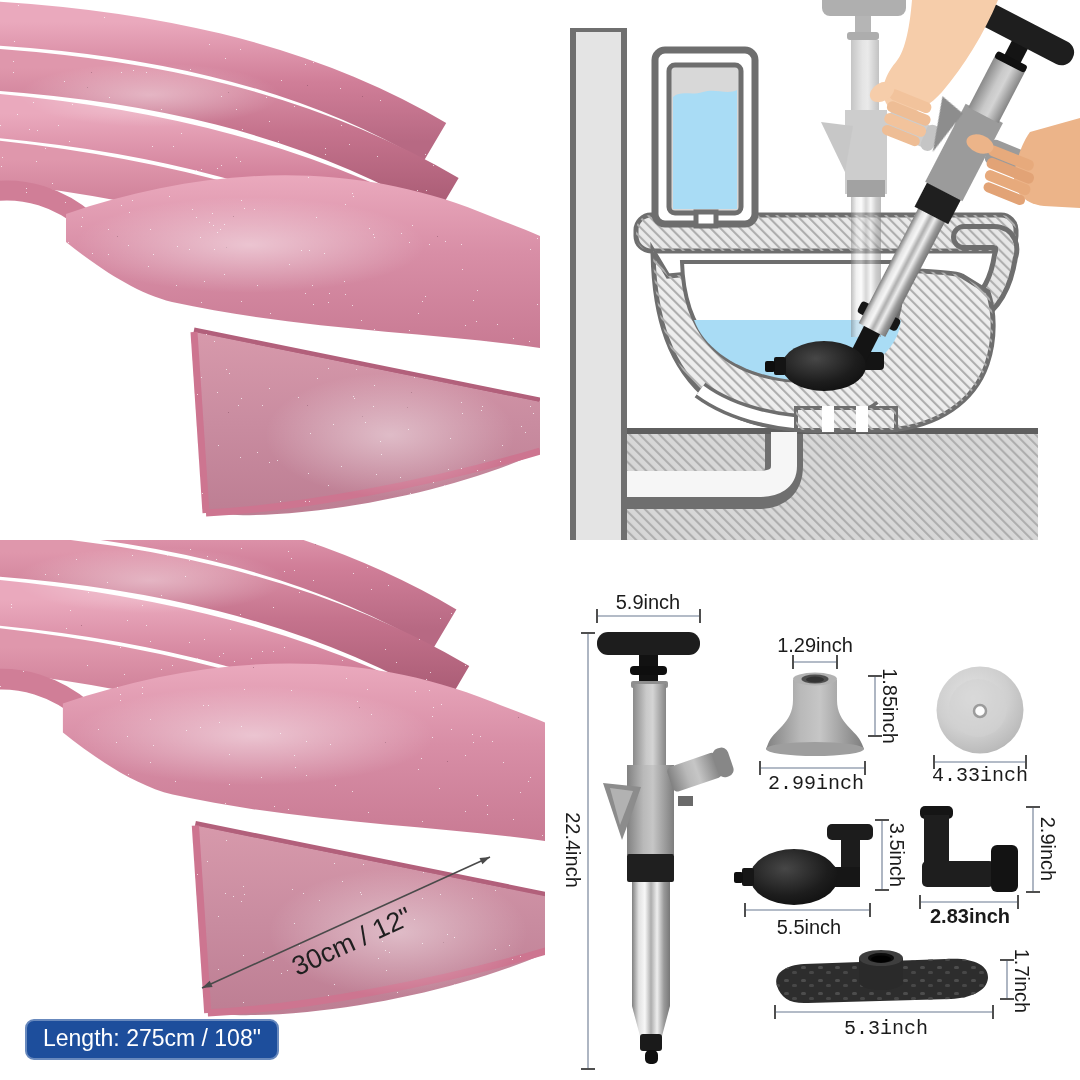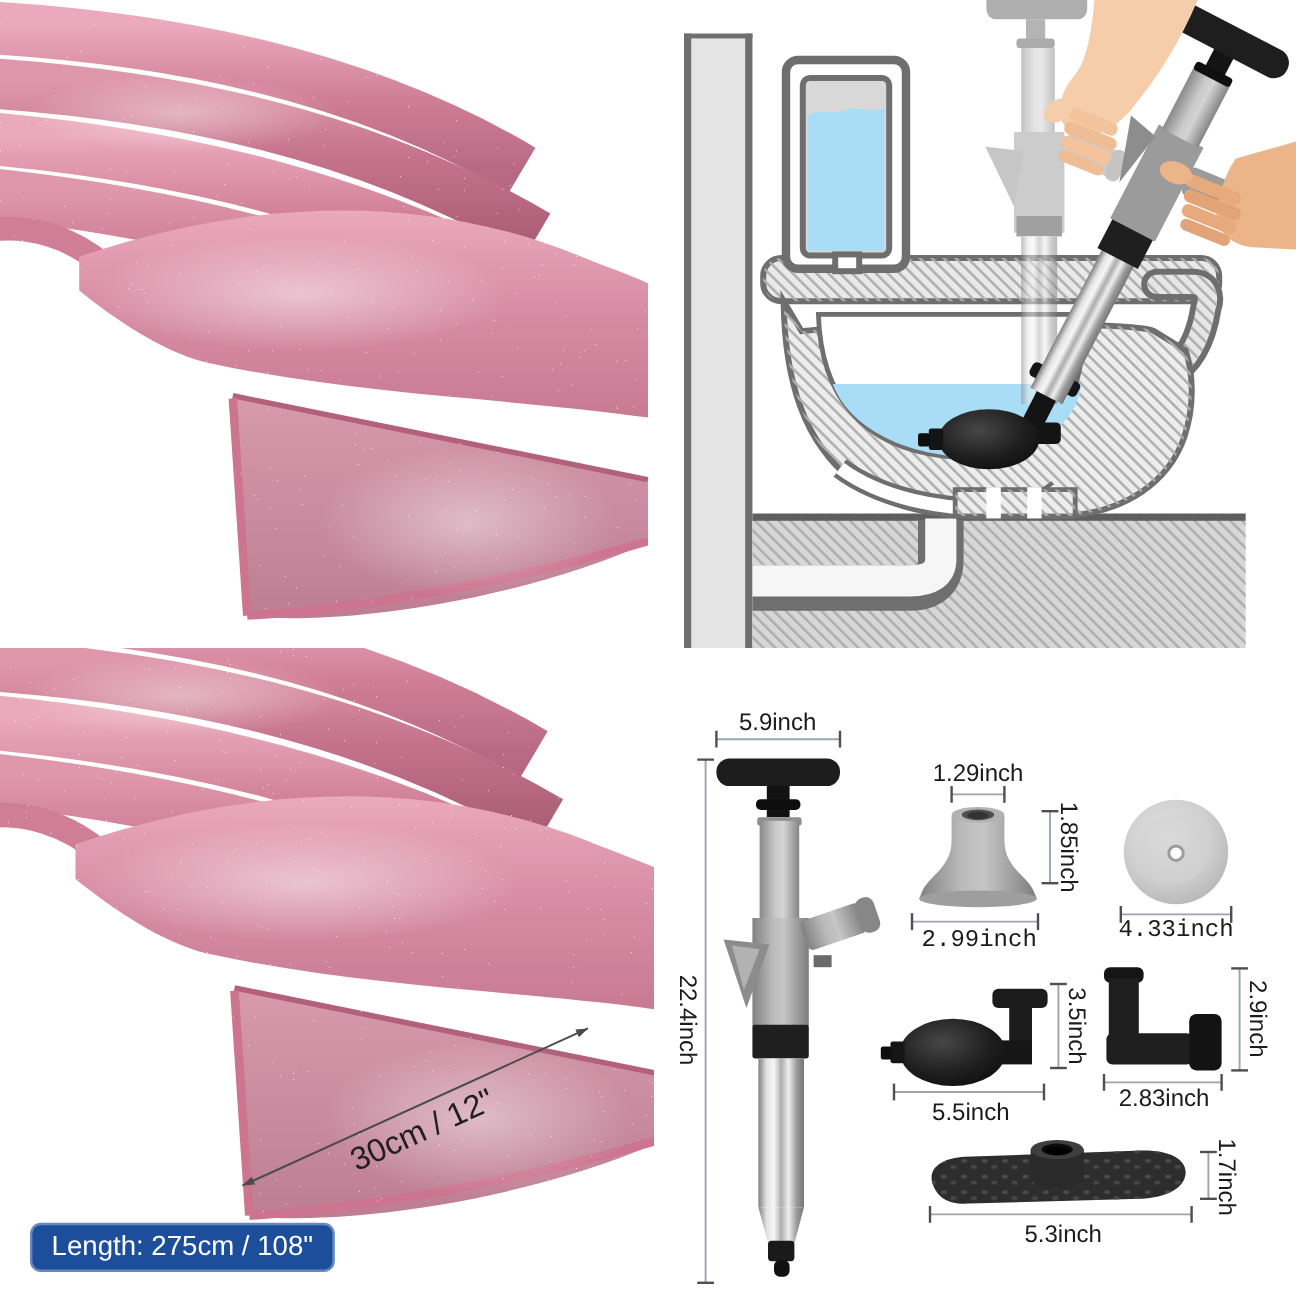--- a/index.html
+++ b/index.html
@@ -392,18 +392,18 @@
 
     <div class="lab" style="left:88px;top:30px;">5.9inch</div>
     <div class="lab v" style="left:13px;top:278px;">22.4inch</div>
     <div class="lab" style="left:255px;top:73px;">1.29inch</div>
     <div class="lab v" style="left:330px;top:134px;">1.85inch</div>
     <div class="lab" style="left:256px;top:212px;font-family:Liberation Mono, monospace;">2.99inch</div>
     <div class="lab" style="left:420px;top:204px;font-family:Liberation Mono, monospace;">4.33inch</div>
     <div class="lab v" style="left:337px;top:283px;">3.5inch</div>
     <div class="lab" style="left:249px;top:355px;text-align:right;">5.5inch</div>
     <div class="lab v" style="left:488px;top:277px;">2.9inch</div>
-    <div class="lab" style="left:410px;top:344px;">2.83inch</div>
+    <div class="lab" style="left:410px;top:344px;font-weight:bold;">2.83inch</div>
     <div class="lab v" style="left:462px;top:409px;">1.7inch</div>
-    <div class="lab" style="left:326px;top:457px;">5.3inch</div>
+    <div class="lab" style="left:326px;top:457px;font-family:Liberation Mono, monospace;">5.3inch</div>
   </div>
 
 </div>
 
 </body></html>

